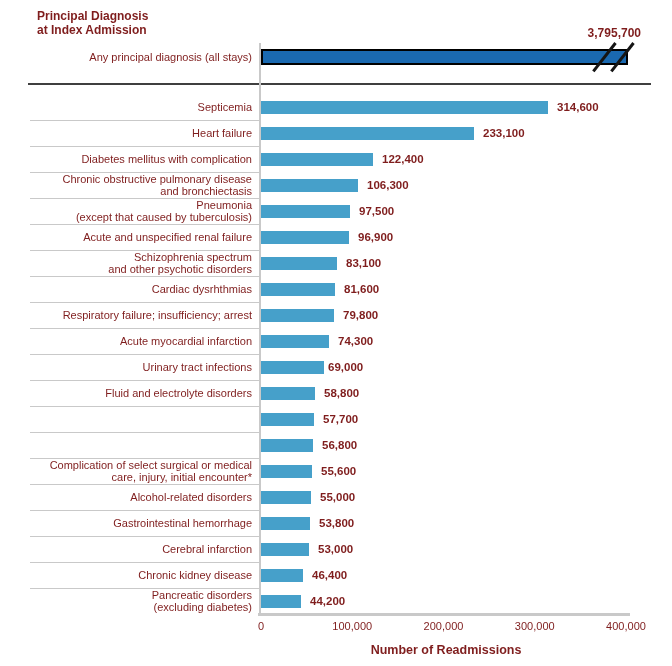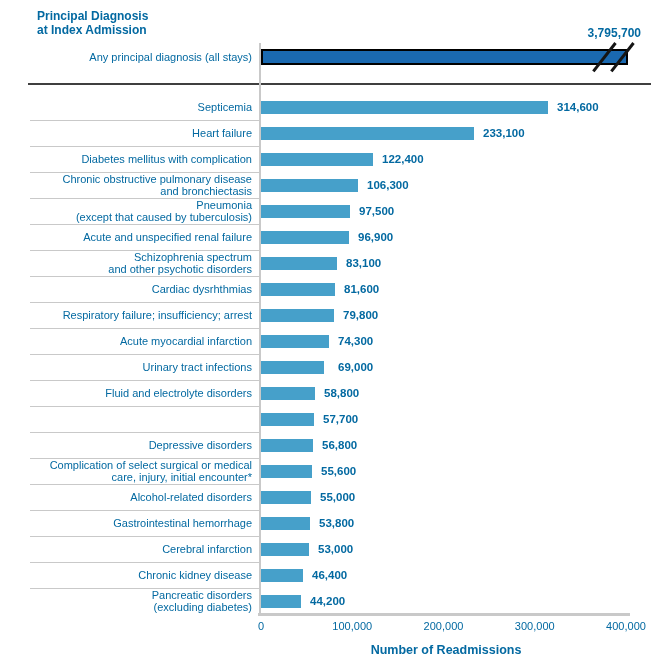--- a/index.html
+++ b/index.html
@@ -1,18 +1,18 @@
 <!DOCTYPE html>
 <html><head>
 <meta charset="utf-8">
 <style>
   html,body{margin:0;padding:0;background:#fff;}
   #page{
     position:relative;width:672px;height:666px;background:#ffffff;
-    font-family:"Liberation Sans","DejaVu Sans",sans-serif;color:#0369a1;
+    font-family:"Liberation Sans","DejaVu Sans",sans-serif;color:#7f1d1d;
     overflow:hidden;
   }
   
   #chart-title{position:absolute;left:37px;top:9px;font-size:12px;font-weight:bold;line-height:14px;}
   #top-value{position:absolute;top:26px;right:31px;font-size:12px;font-weight:bold;}
   #top-bar-label{position:absolute;left:0;top:44px;width:256px;height:26px;
     display:flex;align-items:center;justify-content:flex-end;font-size:11px;padding-right:4px;box-sizing:border-box;}
   #top-bar{position:absolute;left:261px;top:49px;height:16px;box-sizing:border-box;border:2px solid #000;}
   .break-mark{position:absolute;width:2.5px;height:36px;background:#151515;transform:rotate(38deg);}
   #break-mark-1{left:603px;top:39px;}
@@ -137,40 +137,37 @@
         </div>
         <div class="row-bar" style="width: 68px; background: rgb(70, 160, 202);"></div>
         <div class="row-value" style="left: 338px;">74,300</div>
         <div class="row-sep" style="background: rgb(201, 201, 201);"></div>
       </div>
       <div class="row">
         <div class="row-label">
           <div>Urinary tract infections</div>
         </div>
         <div class="row-bar" style="width: 63px; background: rgb(70, 160, 202);"></div>
-        <div class="row-value" style="left: 338px;">69,000</div>
+        <div class="row-value" style="left: 328px;">69,000</div>
         <div class="row-sep" style="background: rgb(201, 201, 201);"></div>
       </div>
       <div class="row">
         <div class="row-label">
           <div>Fluid and electrolyte disorders</div>
         </div>
         <div class="row-bar" style="width: 54px; background: rgb(70, 160, 202);"></div>
         <div class="row-value" style="left: 324px;">58,800</div>
         <div class="row-sep" style="background: rgb(201, 201, 201);"></div>
       </div>
       <div class="row">
         <div class="row-bar" style="width: 53px; background: rgb(70, 160, 202);"></div>
         <div class="row-value" style="left: 323px;">57,700</div>
         <div class="row-sep" style="background: rgb(201, 201, 201);"></div>
       </div>
       <div class="row">
-        <div class="row-label">
-          <div>Depressive disorders</div>
-        </div>
         <div class="row-bar" style="width: 52px; background: rgb(70, 160, 202);"></div>
         <div class="row-value" style="left: 322px;">56,800</div>
         <div class="row-sep" style="background: rgb(201, 201, 201);"></div>
       </div>
       <div class="row">
         <div class="row-label">
           <div>Complication of select surgical or medical</div>
           <div>care, injury, initial encounter*</div>
         </div>
         <div class="row-bar" style="width: 51px; background: rgb(70, 160, 202);"></div>

